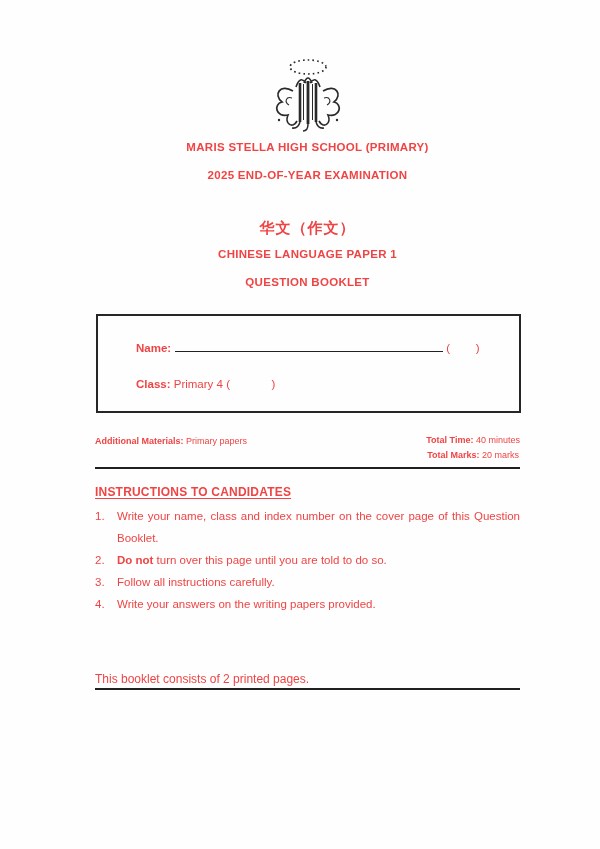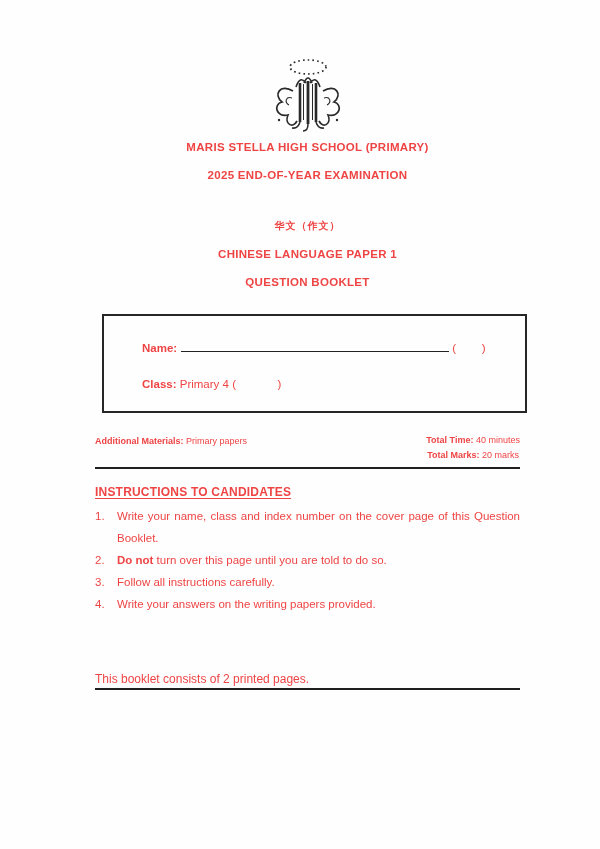--- a/index.html
+++ b/index.html
@@ -8,26 +8,26 @@
     width:600px;height:849px;
     background:#fefefe;
     font-family:"Liberation Sans", sans-serif;
     color:#ef4444;
     overflow:hidden;
     filter:blur(0.25px);
   }
   .col{position:absolute;left:95px;width:425px;}
   .center{text-align:center;}
   .hdr{font-weight:bold;font-size:11.5px;letter-spacing:0.3px;}
-  .hdr-cn{font-weight:bold;font-size:10px;letter-spacing:1px;}
+  .hdr-cn{font-weight:bold;font-size:15px;letter-spacing:1px;}
 
   .crest{position:absolute;left:265px;top:56px;width:85px;height:78px;}
 
   .candidate-box{
-    position:absolute;left:102px;top:314px;width:421px;height:95px;
+    position:absolute;left:96px;top:314px;width:421px;height:95px;
     border:2px solid #262626;
     box-sizing:content-box;
   }
   .cand-row{position:absolute;left:38px;font-size:11.5px;}
   .row-name{top:26px;}
   .row-class{top:62px;}
   .lbl{font-weight:bold;}
   .name-line{
     display:inline-block;width:268px;height:1px;
     border-bottom:1.6px solid #222;

